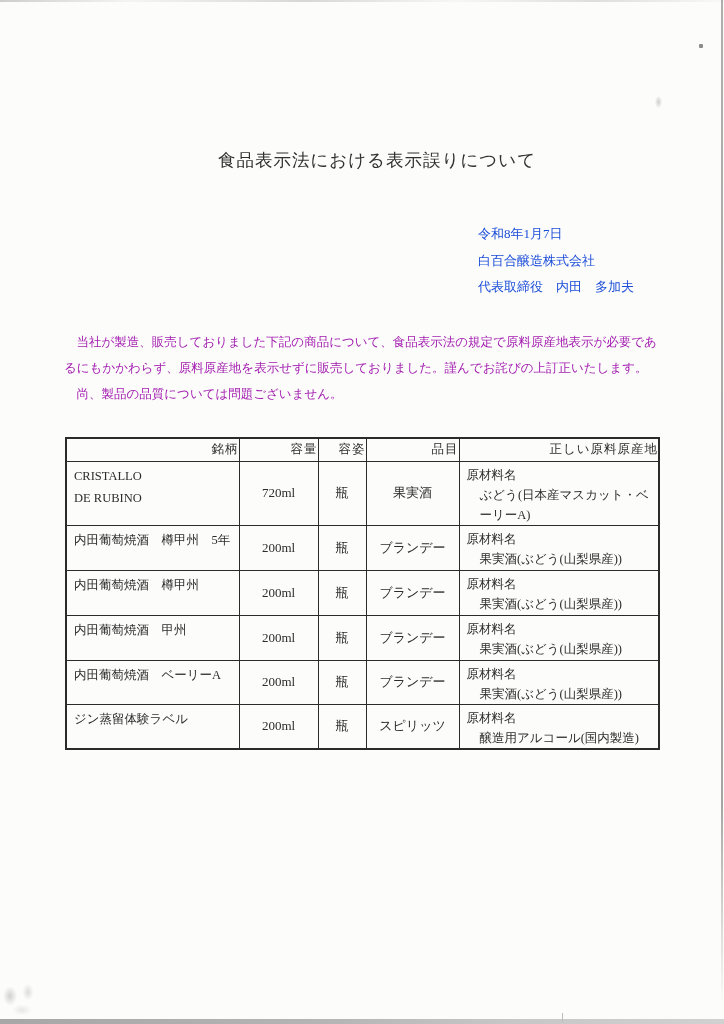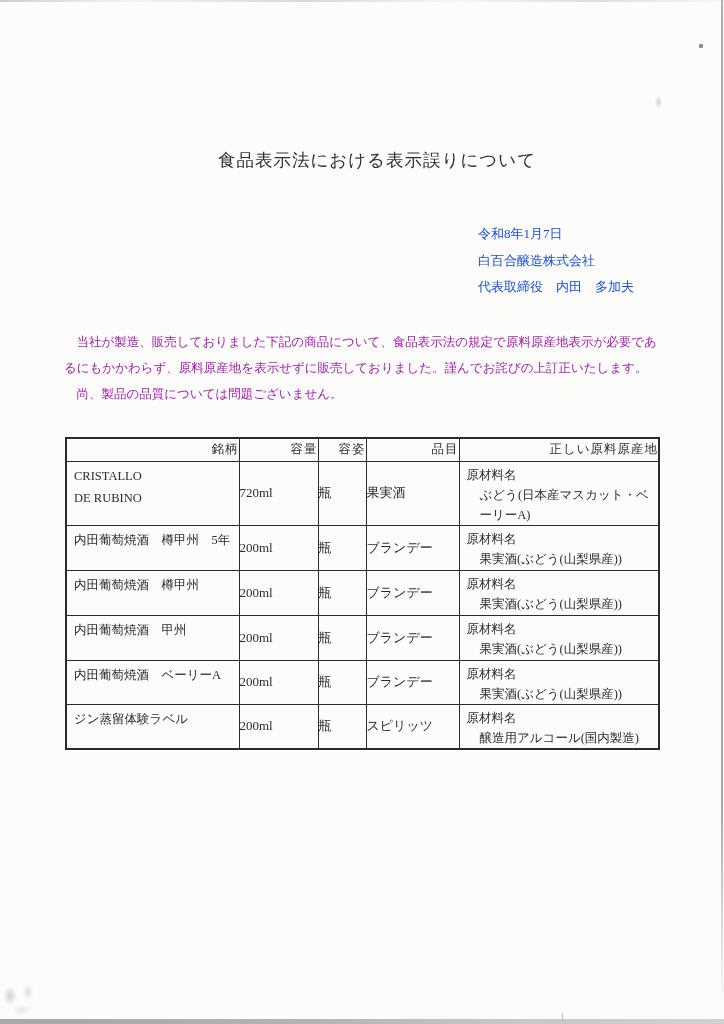--- a/index.html
+++ b/index.html
@@ -51,21 +51,21 @@
   .products-table th{
     font-weight:normal;text-align:right;
     font-size:12.5px;letter-spacing:1px;
   }
   td.cell-brand{
     vertical-align:top;text-align:left;
     padding:3px 6px 0 7px;
     white-space:pre-line;line-height:22px;
   }
   td.cell-center{
-    text-align:left;vertical-align:middle;
+    text-align:center;vertical-align:middle;
     font-size:13px;
   }
   td.cell-origin{
     vertical-align:top;padding:3px 5px 0 7px;line-height:20px;
   }
   .origin-detail{padding-left:13px;}
   
   .scan-top-edge{
     position:absolute;top:0;left:0;width:724px;height:2px;
     background:linear-gradient(to right,

